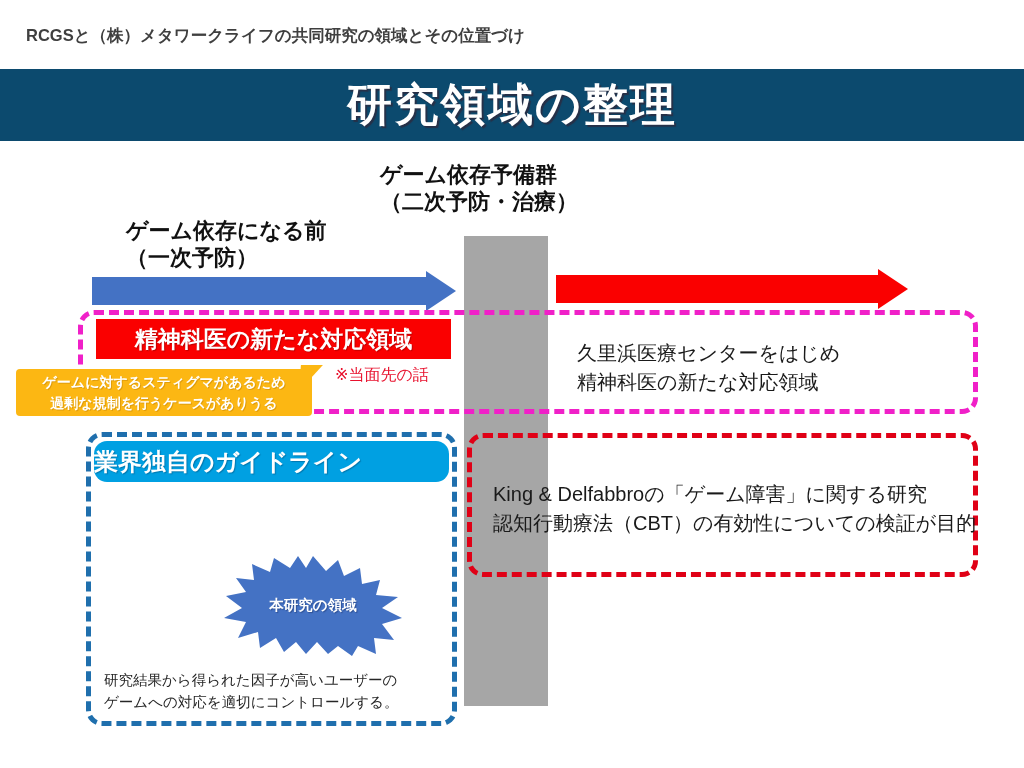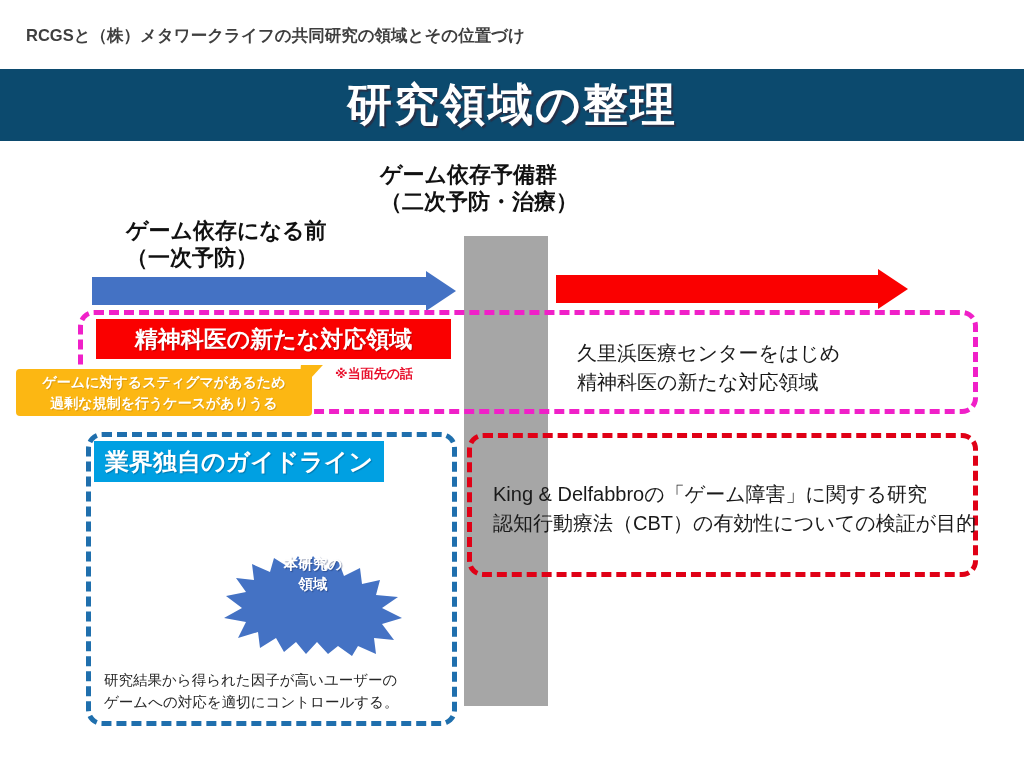--- a/index.html
+++ b/index.html
@@ -160,23 +160,23 @@
     font-size: 23px;
     font-weight: 700;
     letter-spacing: 0px;
     text-shadow: 1px 1px 1px rgba(120,0,0,0.45);
   }
 
   .note-red {
     position: absolute;
     left: 335px;
     top: 357px;
-    font-size: 13px;
+    font-size: 16px;
     color: #e8112d;
-    font-weight: 700;
+    font-weight: 400;
     white-space: nowrap;
     text-align: right;
   }
 
   
   .callout-yellow {
     position: absolute;
     left: 16px;
     top: 361px;
     width: 296px;
@@ -226,26 +226,26 @@
     color: #1a1a1a;
     line-height: 1.45;
     white-space: pre-line;
   }
 
   
   .chip-cyan {
     position: absolute;
     left: 94px;
     top: 433px;
-    width: 290px;
+    width: 355px;
     height: 41px;
     background: #00a0e2;
     display: flex;
     align-items: center;
-    justify-content: center;
+    border-radius: 13px;
   }
   .chip-cyan span {
     color: #ffffff;
     font-size: 24px;
     font-weight: 700;
     text-shadow: 1px 1px 1px rgba(0,60,100,0.4);
   }
 
   .blue-body {
     position: absolute;
@@ -280,23 +280,22 @@
     height: 102px;
   }
   .starburst svg { display: block; width: 182px; height: 102px; }
   .starburst .burst-text {
     position: absolute;
     left: 0;
     top: 0;
     width: 182px;
     height: 102px;
     display: flex;
-    flex-direction: column;
     align-items: center;
-    justify-content: flex-start;
+    justify-content: center;
     pointer-events: none;
   }
   .starburst .burst-text div {
     color: #ffffff;
     font-size: 14.5px;
     font-weight: 700;
     line-height: 1.38;
     text-shadow: 1px 1px 1px rgba(20,40,90,0.45);
   }
 </style>

